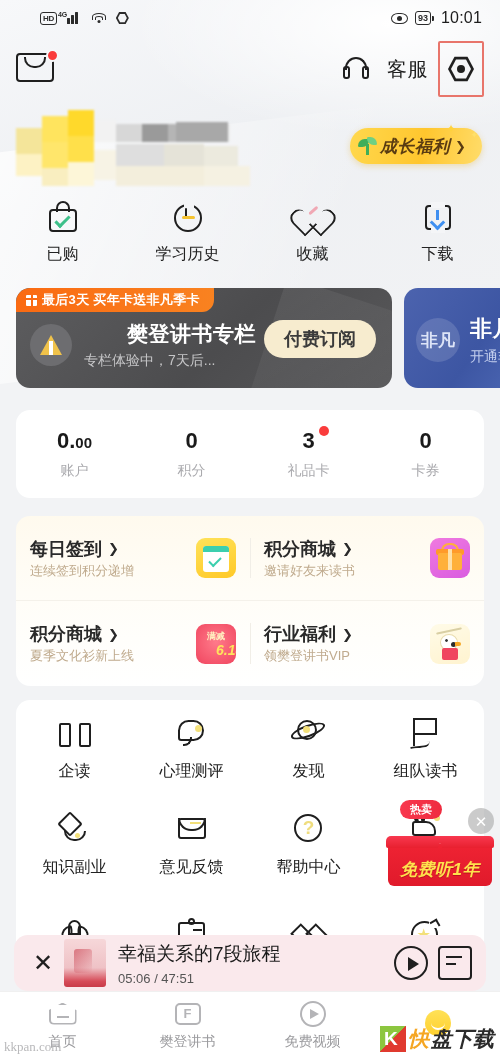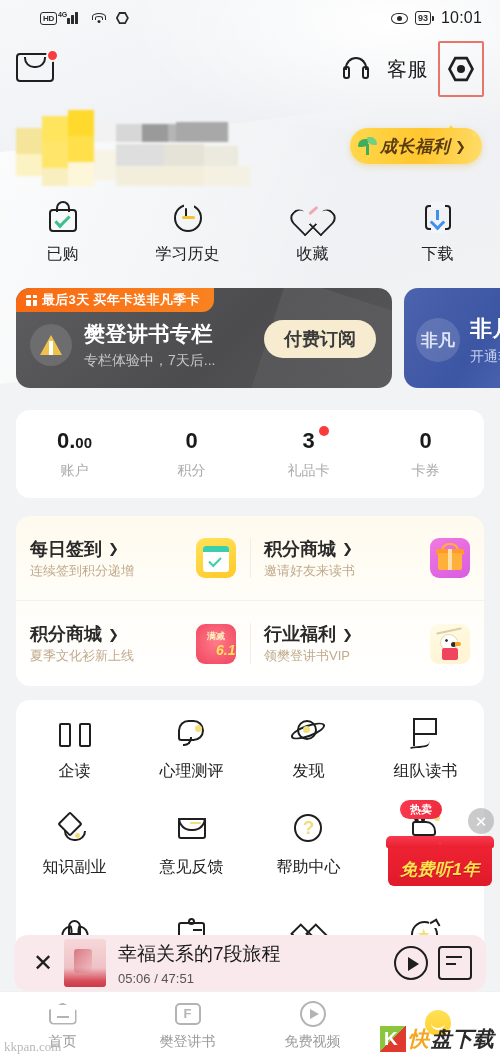--- a/index.html
+++ b/index.html
@@ -161,21 +161,21 @@
     border-radius:14px 0 12px 0; display:flex; align-items:center; gap:5px; z-index:3;
   }
   .ribbon .gift{width:11px;height:11px;background:#fff;border-radius:1px;position:relative;}
   .ribbon .gift:after{content:"";position:absolute;left:4.5px;top:0;width:2px;height:11px;background:#fa6a12;}
   .ribbon .gift:before{content:"";position:absolute;left:0;top:3px;width:11px;height:2px;background:#fa6a12;}
   .ribbon .rtxt{ font-size:13px; color:#fff; font-weight:700; letter-spacing:.3px; }
   .sub-body{ position:absolute; left:14px; top:32px; display:flex; align-items:center; gap:12px; z-index:2;}
   .sub-ava{ width:42px;height:42px;border-radius:50%;background:#6d6d70;display:flex;align-items:center;justify-content:center;}
   .sub-ava .tent{width:0;height:0;border-left:11px solid transparent;border-right:11px solid transparent;border-bottom:20px solid #f0c24a;position:relative;}
   .sub-ava .tent:after{content:"";position:absolute;left:-2px;top:6px;width:4px;height:14px;background:#fff;}
-  .sub-title{ font-size:21px; font-weight:700; color:#fff; letter-spacing:.5px; }
+  .sub-title{ font-size:21px; font-weight:700; color:#fff; letter-spacing:.5px;margin-left:43px; }
   .sub-sub{ font-size:14px; color:#c6c6c8; margin-top:4px; }
   .sub-btn{
     position:absolute; right:16px; top:32px; height:38px; padding:0 20px; border-radius:19px;
     background:#f7eccf; display:flex; align-items:center; justify-content:center; z-index:3;
   }
   .sub-btn span{ font-size:18px; font-weight:700; color:#3b3b3b; }
   .sub-blue{ width:160px; height:100px; background:linear-gradient(125deg,#4c63ae 0%,#3d56a3 50%,#5470bc 100%); }
   .blue-body{ position:absolute; left:12px; top:26px; display:flex; align-items:center; gap:10px;}
   .blue-ava{ width:44px;height:44px;border-radius:50%;background:rgba(255,255,255,.14);display:flex;align-items:center;justify-content:center;font-size:17px;color:#dde4f7;font-weight:700;}
   .blue-title{ font-size:22px;font-weight:700;color:#fff;letter-spacing:.5px;}

